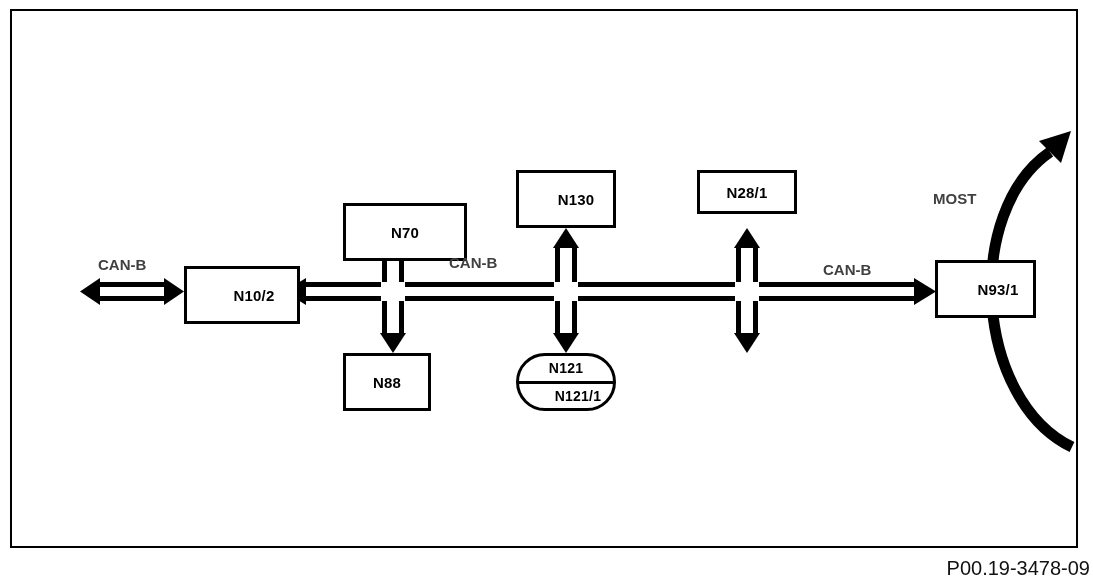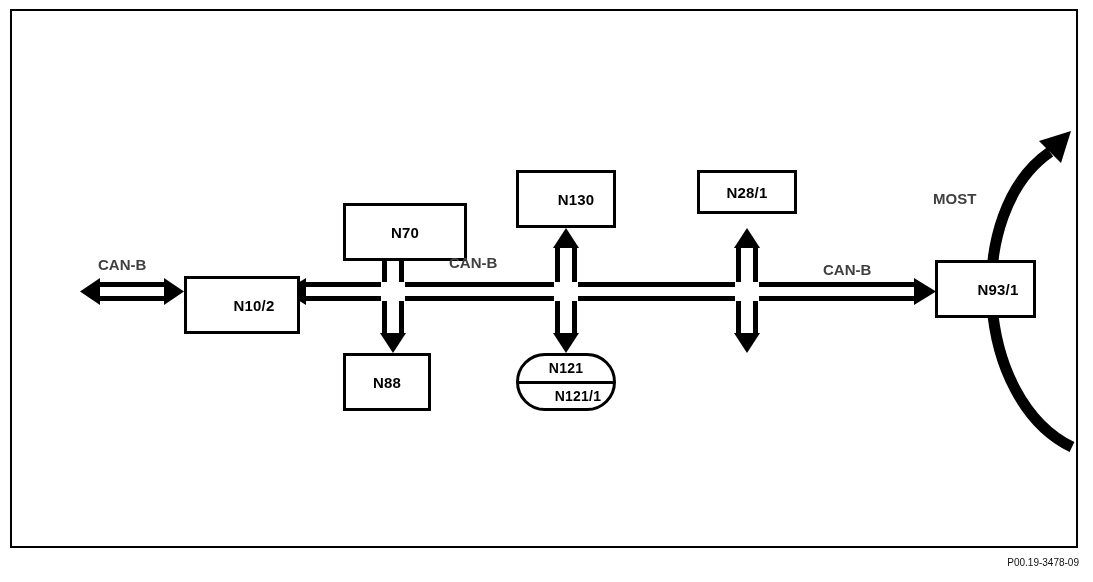--- a/index.html
+++ b/index.html
@@ -65,23 +65,23 @@
   .buslabel {
     position: absolute;
     font-weight: bold;
     font-size: 15px;
     color: #404040;
     z-index: 3;
     white-space: nowrap;
   }
   .ref {
     position: absolute;
-    right: 14px;
+    right: 3px;
     top: 557px;
-    font-size: 10px;
+    font-size: 20px;
     font-weight: normal;
     color: #111111;
     z-index: 3;
     white-space: nowrap;
   }
 </style>
 </head>
 <body>
 
 <div class="canvas">
@@ -138,21 +138,21 @@
     <g fill="#000000">
       <polygon points="747,228 734,248 760,248"></polygon>
       <polygon points="747,353 734,333 760,333"></polygon>
       <rect x="736" y="246" width="5" height="36"></rect>
       <rect x="753" y="246" width="5" height="36"></rect>
       <rect x="736" y="301" width="5" height="34"></rect>
       <rect x="753" y="301" width="5" height="34"></rect>
     </g>
   </svg>
 
-  <div class="node" style="left:184px; top:276px; width:116px; height:58px;padding-left:24px;">
+  <div class="node" style="left:184px; top:266px; width:116px; height:58px;padding-left:24px;">
     <span>N10/2</span>
   </div>
 
   <div class="node" style="left:343px; top:170px; width:124px; height:58px;margin-top:33px;">
     <span>N70</span>
   </div>
 
   <div class="node" style="left:516px; top:170px; width:100px; height:58px;padding-left:20px;">
     <span>N130</span>
   </div>

